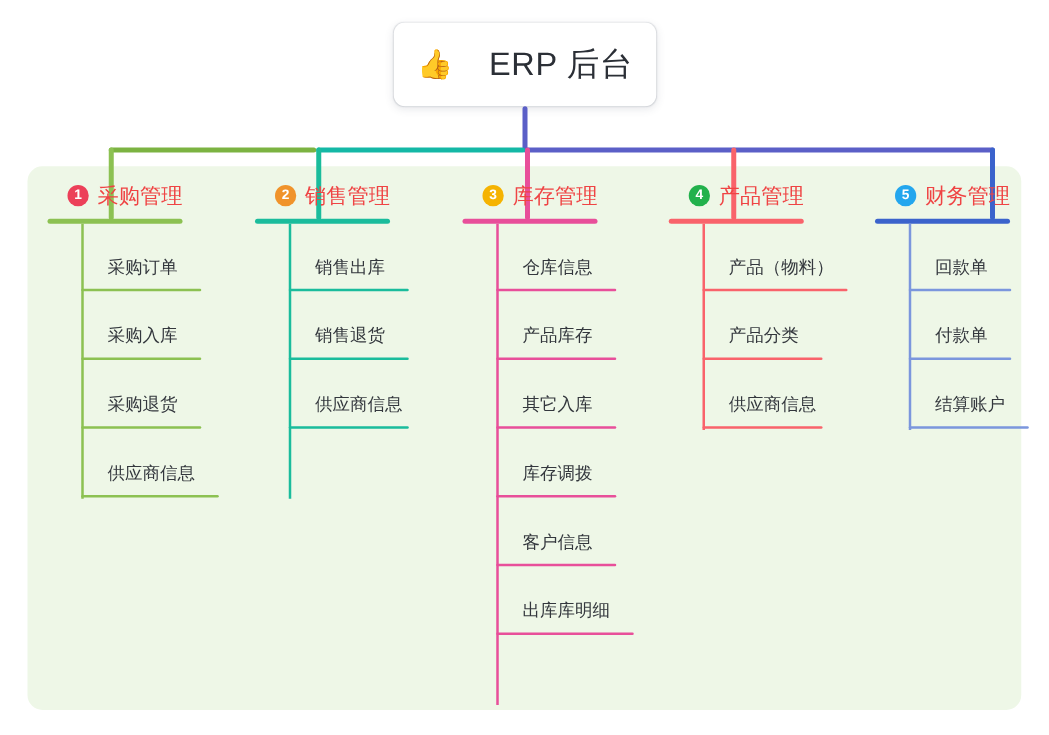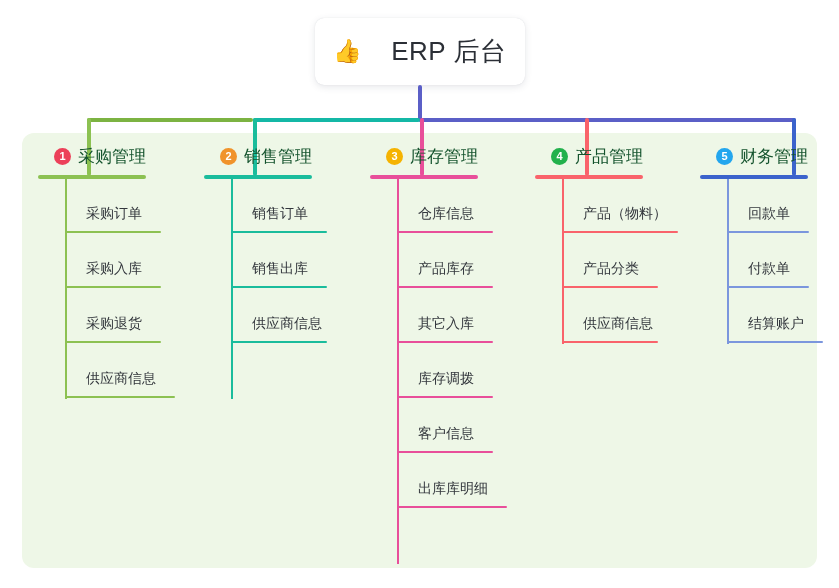--- a/index.html
+++ b/index.html
@@ -80,21 +80,21 @@
     border-radius: 50%;
     color: #ffffff;
     font-size: 11px;
     line-height: 17px;
     text-align: center;
     font-weight: bold;
     flex: 0 0 auto;
   }
   .col-title {
     font-size: 17px;
-    color: #14532d;
+    color: #ef4444;
     white-space: nowrap;
   }
   .col-underline {
     height: 4px;
     border-radius: 2px;
     margin-top: 6px;
   }
 
   
   .col-body {
@@ -177,28 +177,28 @@
     <div class="conn" style="left: 253px; top: 118px; width: 4px; height: 58px; background: rgb(26, 188, 156); border-radius: 2px;"></div>
     <div class="column" style="left: 204px;">
       <div class="col-header">
         <span class="badge" style="background: rgb(240, 147, 43);">2</span>
         <span class="col-title">销售管理</span>
       </div>
       <div class="col-underline" style="width: 108px; background: rgb(26, 188, 156);"></div>
       <div class="col-body">
         <div class="spine" style="height: 220px; background: rgb(26, 188, 156);"></div>
         <div class="item">
-          <span class="item-label">销售订单</span>
-          <div class="item-rule" style="width: 96px; background: rgb(26, 188, 156);"></div>
-        </div>
-        <div class="item">
           <span class="item-label">销售出库</span>
           <div class="item-rule" style="width: 96px; background: rgb(26, 188, 156);"></div>
         </div>
         <div class="item">
+          <span class="item-label">销售退货</span>
+          <div class="item-rule" style="width: 96px; background: rgb(26, 188, 156);"></div>
+        </div>
+        <div class="item">
           <span class="item-label">供应商信息</span>
           <div class="item-rule" style="width: 96px; background: rgb(26, 188, 156);"></div>
         </div>
       </div>
     </div>
     <div class="conn" style="left: 420px; top: 118px; width: 4px; height: 58px; background: rgb(232, 79, 154); border-radius: 2px;"></div>
     <div class="column" style="left: 370px;">
       <div class="col-header">
         <span class="badge" style="background: rgb(245, 179, 1);">3</span>
         <span class="col-title">库存管理</span>

